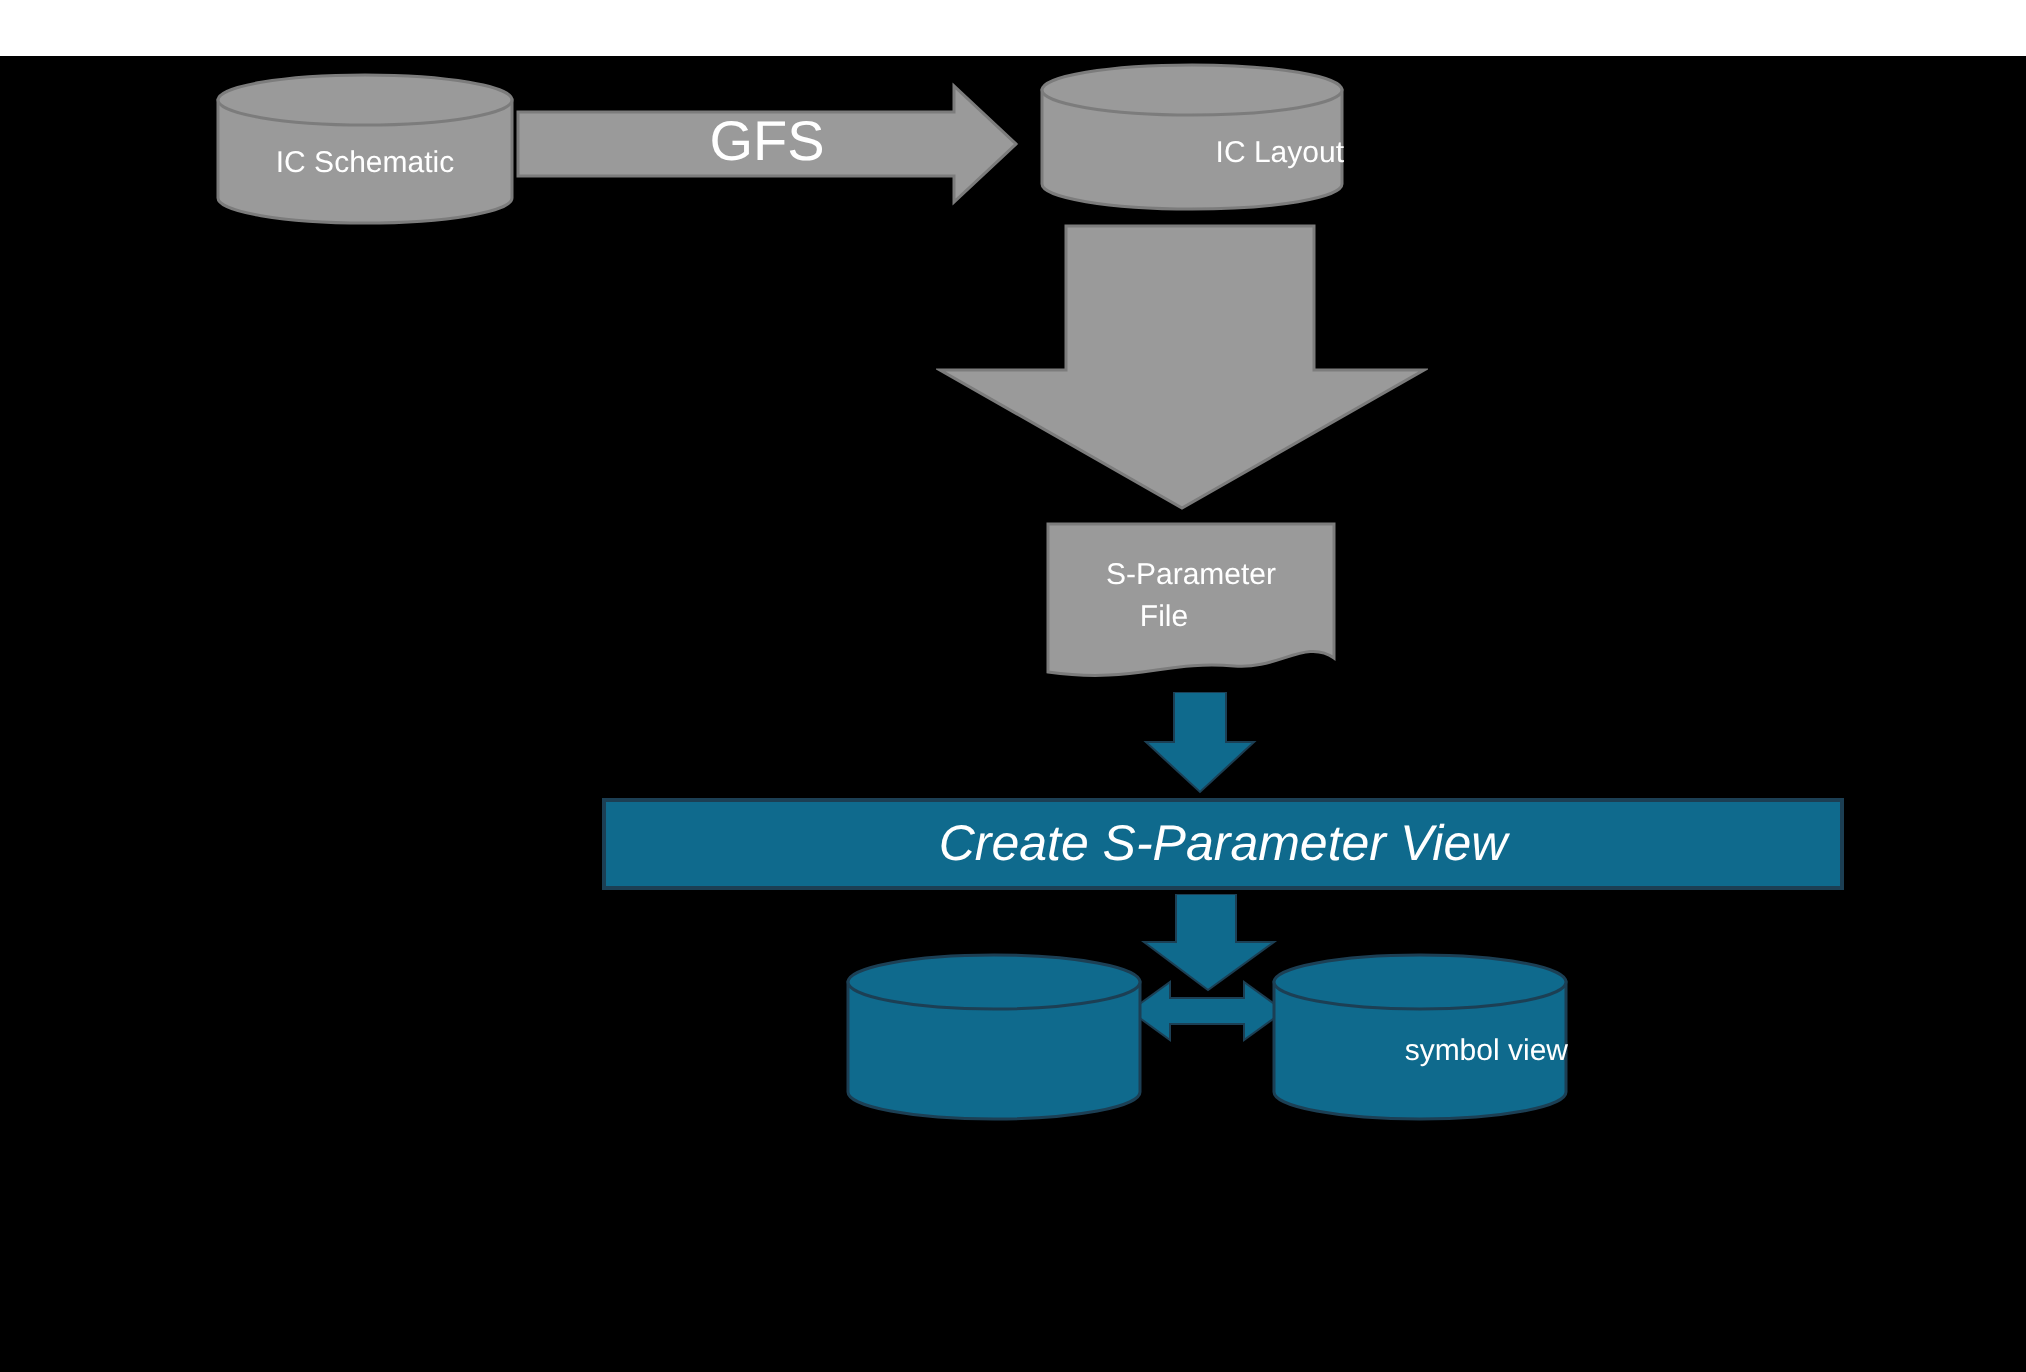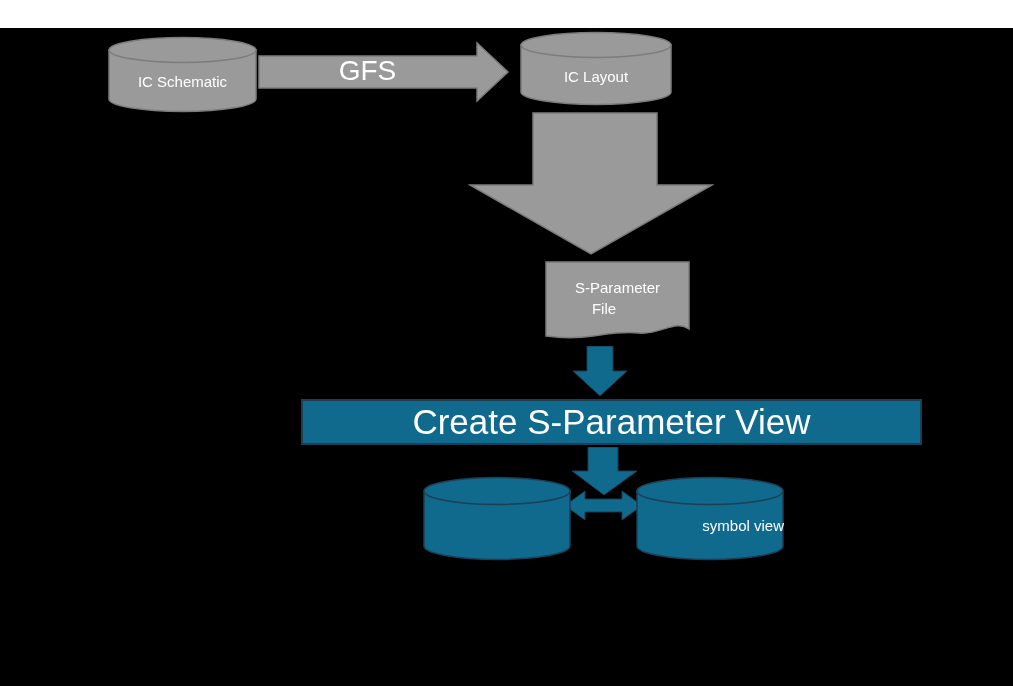--- a/index.html
+++ b/index.html
@@ -16,21 +16,21 @@
   .label{
     position:absolute;
     color:#ffffff;
     text-align:center;
     font-family:"Liberation Sans", sans-serif;
     pointer-events:none;
     white-space:nowrap;
   }
   .lbl-sm{font-size:15px;line-height:20px;}
   .lbl-lg{font-size:28px;line-height:32px;}
-  .lbl-bar{font-size:35px;line-height:46px;}
+  .lbl-bar{font-size:25px;line-height:46px;font-style:italic;}
   svg{display:block;}
 </style>
 </head>
 <body>
 
 <div id="stage">
 
   <div class="edge-line" style="left:0;top:0;height:445px;"></div>
   <div class="edge-line" style="left:1011px;top:0;height:592px;"></div>
 
@@ -39,38 +39,38 @@
       <path d="M1,14 V63 A73.5,12.5 0 0 0 148,63 V14 Z" fill="#9a9a9a" stroke="#7c7c7c" stroke-width="1.5"></path>
       <ellipse cx="74.5" cy="14" rx="73.5" ry="12.5" fill="#9a9a9a" stroke="#7c7c7c" stroke-width="1.5"></ellipse>
     </svg>
     <div class="label lbl-sm" style="left:0;top:36px;width:149px;">IC Schematic</div>
   </div>
 
   <div class="abs" style="left:258px;top:13px;">
     <svg width="252" height="62" viewBox="0 0 252 62">
       <polygon points="1,15 219,15 219,2 250,31 219,60 219,47 1,47" fill="#9a9a9a" stroke="#7c7c7c" stroke-width="1.5"></polygon>
     </svg>
-    <div class="label lbl-lg" style="left:0;top:14px;width:219px;">GFS</div>
+    <div class="label lbl-lg" style="left:16px;top:14px;width:219px;">GFS</div>
   </div>
 
   <div class="abs" style="left:520px;top:3px;">
     <svg width="152" height="75" viewBox="0 0 152 75">
       <path d="M1,14 V61 A75,12.5 0 0 0 151,61 V14 Z" fill="#9a9a9a" stroke="#7c7c7c" stroke-width="1.5"></path>
       <ellipse cx="76" cy="14" rx="75" ry="12.5" fill="#9a9a9a" stroke="#7c7c7c" stroke-width="1.5"></ellipse>
     </svg>
-    <div class="label lbl-sm" style="left:0;top:36px;width:152px;">IC Layout</div>
+    <div class="label lbl-sm" style="left:0;top:36px;width:152px;text-align:right;">IC Layout</div>
   </div>
 
   <div class="abs" style="left:468px;top:83px;">
     <svg width="246" height="145" viewBox="0 0 246 145">
       <polygon points="65,2 189,2 189,74 244,74 123,143 2,74 65,74" fill="#9a9a9a" stroke="#7c7c7c" stroke-width="1.5"></polygon>
     </svg>
   </div>
 
-  <div class="abs" style="left:545px;top:233px;">
+  <div class="abs" style="left:523px;top:233px;">
     <svg width="145" height="82" viewBox="0 0 145 82">
       <path d="M1,1 H144 V68 C130,58 116,74 94,72 C60,69 44,81 1,75 Z" fill="#9a9a9a" stroke="#7c7c7c" stroke-width="1.5"></path>
     </svg>
     <div class="label lbl-sm" style="left:0;top:17px;width:145px;">S-Parameter</div>
     <div class="label lbl-sm" style="left:0;top:38px;width:118px;">File</div>
   </div>
 
   <div class="abs" style="left:571px;top:318px;">
     <svg width="58" height="52" viewBox="0 0 58 52">
       <polygon points="16,0 42,0 42,25 56,25 29,50 2,25 16,25" fill="#0f6a8d" stroke="#1c3f54" stroke-width="1"></polygon>

